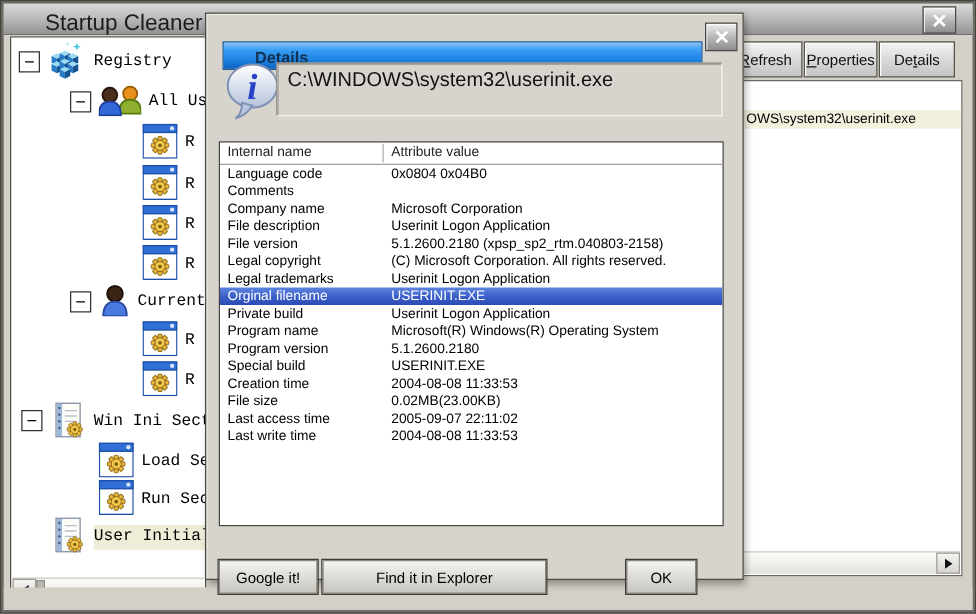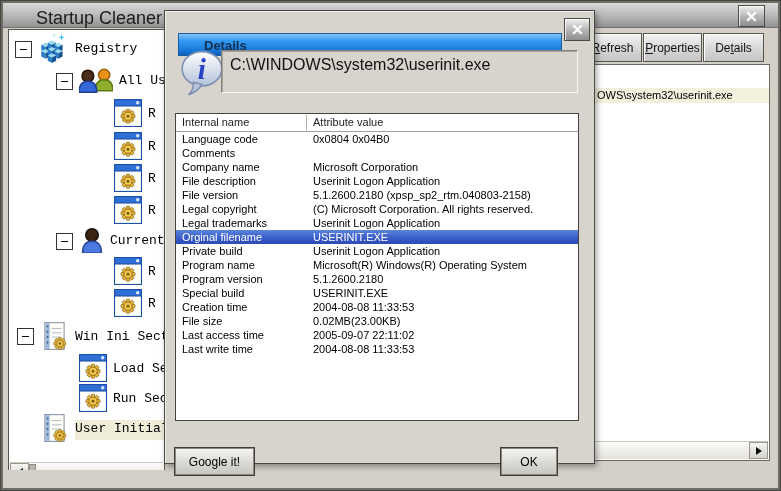--- a/index.html
+++ b/index.html
@@ -425,16 +425,17 @@
             <span class="tc2">2005-09-07 22:11:02</span>
           </div>
           <div class="trow">
             <span class="tc1">Last write time</span>
             <span class="tc2">2004-08-08 11:33:53</span>
           </div>
         </div>
     </div>
 
     <div class="dlg-btn" style="left:9px;width:81px;">Google it!</div>
+    <div class="dlg-btn" style="left:92px;width:181px;">Find it in Explorer</div>
     <div class="dlg-btn" style="left:335px;width:58px;">OK</div>
   </div>
 
 </div>
 
 </body></html>

